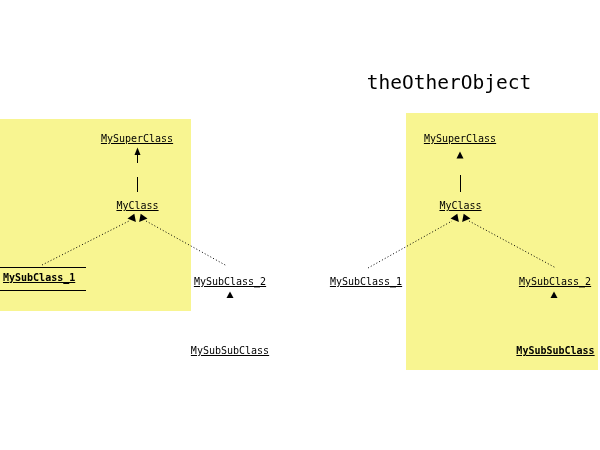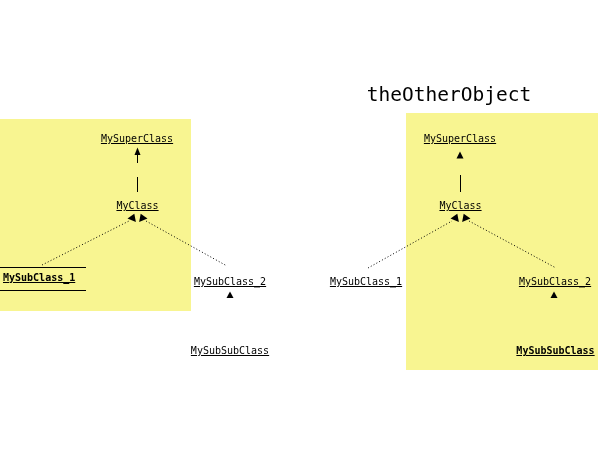--- a/index.html
+++ b/index.html
@@ -95,21 +95,21 @@
     </g>
 
     <g>
       <line x1="469" y1="221" x2="556" y2="268" stroke="#000" stroke-width="1" stroke-dasharray="1 2.2"></line>
       <polygon points="465,213.5 460.5,220.5 469.5,220.5" fill="#000" transform="rotate(-22 465 217)"></polygon>
     </g>
 
     <polygon points="554,291.5 550.5,298 557.5,298" fill="#000"></polygon>
   </svg>
 
-  <div class="title" style="left:449px; top:71px;margin-top:12px;" data-bind="right_panel.title">theOtherObject</div>
+  <div class="title" style="left:449px; top:71px;" data-bind="right_panel.title">theOtherObject</div>
 
   <div class="node" style="left:137px; top:133px;" data-bind="left_panel.nodes.superclass">MySuperClass</div>
   <div class="node" style="left:137.5px; top:200px;" data-bind="left_panel.nodes.myclass">MyClass</div>
   <div class="node bold align-left" style="left:3px; top:272px;" data-bind="left_panel.nodes.subclass1">MySubClass_1</div>
   <div class="node" style="left:230px; top:276px;" data-bind="left_panel.nodes.subclass2">MySubClass_2</div>
   <div class="node" style="left:230px; top:345px;" data-bind="left_panel.nodes.subsubclass">MySubSubClass</div>
 
   <div class="node" style="left:460px; top:133px;" data-bind="right_panel.nodes.superclass">MySuperClass</div>
   <div class="node" style="left:460.5px; top:200px;" data-bind="right_panel.nodes.myclass">MyClass</div>
   <div class="node" style="left:366px; top:276px;" data-bind="right_panel.nodes.subclass1">MySubClass_1</div>

